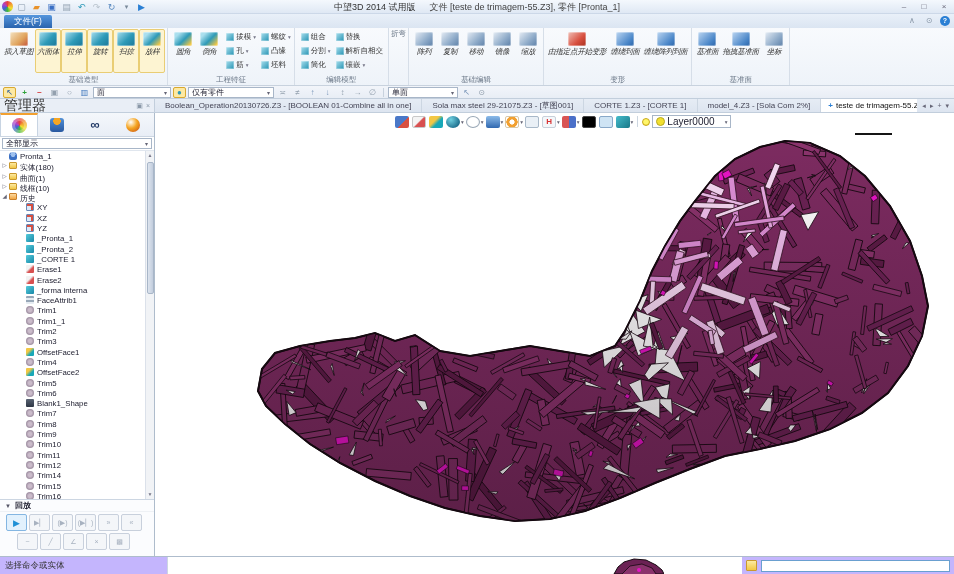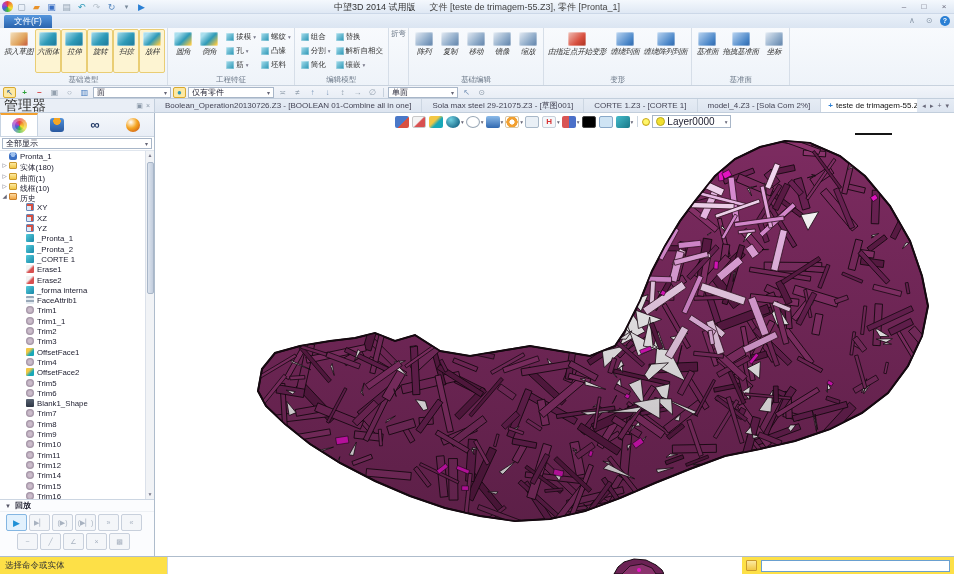--- a/index.html
+++ b/index.html
@@ -148,21 +148,21 @@
   .vt-sep { width:1px; height:11px; background:#ccd6e0; margin:0 2px; }
   .vt-layer { display:flex; align-items:center; gap:2px; background:#fff; border:1px solid #a8b6c8; height:13px; padding:0 3px; }
   .vt-bulb { width:8px; height:8px; border-radius:50%; background:radial-gradient(circle at 50% 35%,#fff66a 0 55%,#e8c820); border:1px solid #c8a818; }
   .vt-swatch { width:9px; height:9px; border-radius:50%; background:#f2e030; border:1px solid #b8a820; }
   .vt-layer-label { font-size:10px; color:#223; }
   .vt-layer-dd { font-size:5.5px; color:#667; margin-left:8px; }
   .vp-line { position:absolute; left:700px; top:20px; width:37px; height:2px; background:#151515; }
   #model-svg { position:absolute; left:0; top:0; }
 
   
-  .statusbar { height:18px; border-top:1px solid #aebccc; display:flex; background:#fde047; }
+  .statusbar { height:18px; border-top:1px solid #aebccc; display:flex; background:#c4b5fd; }
   .sb-prompt { width:168px; flex:none; display:flex; align-items:center; padding:0 5px; font-size:8.5px; color:#333; border-right:1px solid #ccd6e2; }
   .sb-mid { flex:1; background:#fff; position:relative; overflow:hidden; }
   .sb-blob { position:absolute; left:444px; bottom:0; }
   .sb-right { width:212px; flex:none; display:flex; align-items:center; gap:4px; padding:0 4px; }
   .sb-flag { width:11px; height:11px; background:linear-gradient(#fceaa2,#f2c744); border:1px solid #c9992e; border-radius:1px; }
   .sb-input { flex:1; height:12px; border:1px solid #6aa0d0; background:#fff; font-size:8px; padding:0 2px; font-family:inherit; }
 </style>
 </head>
 <body>
 

